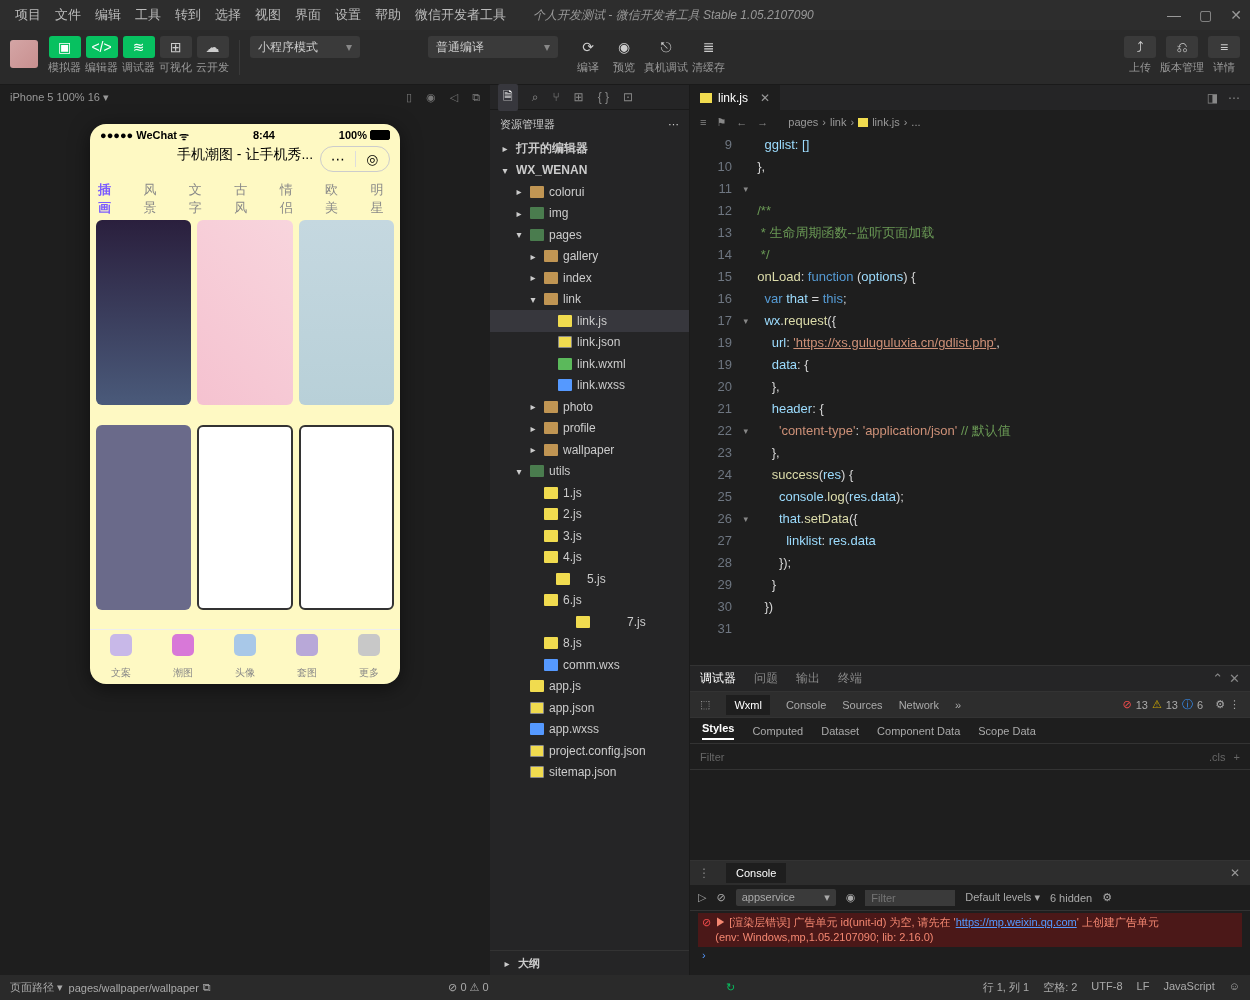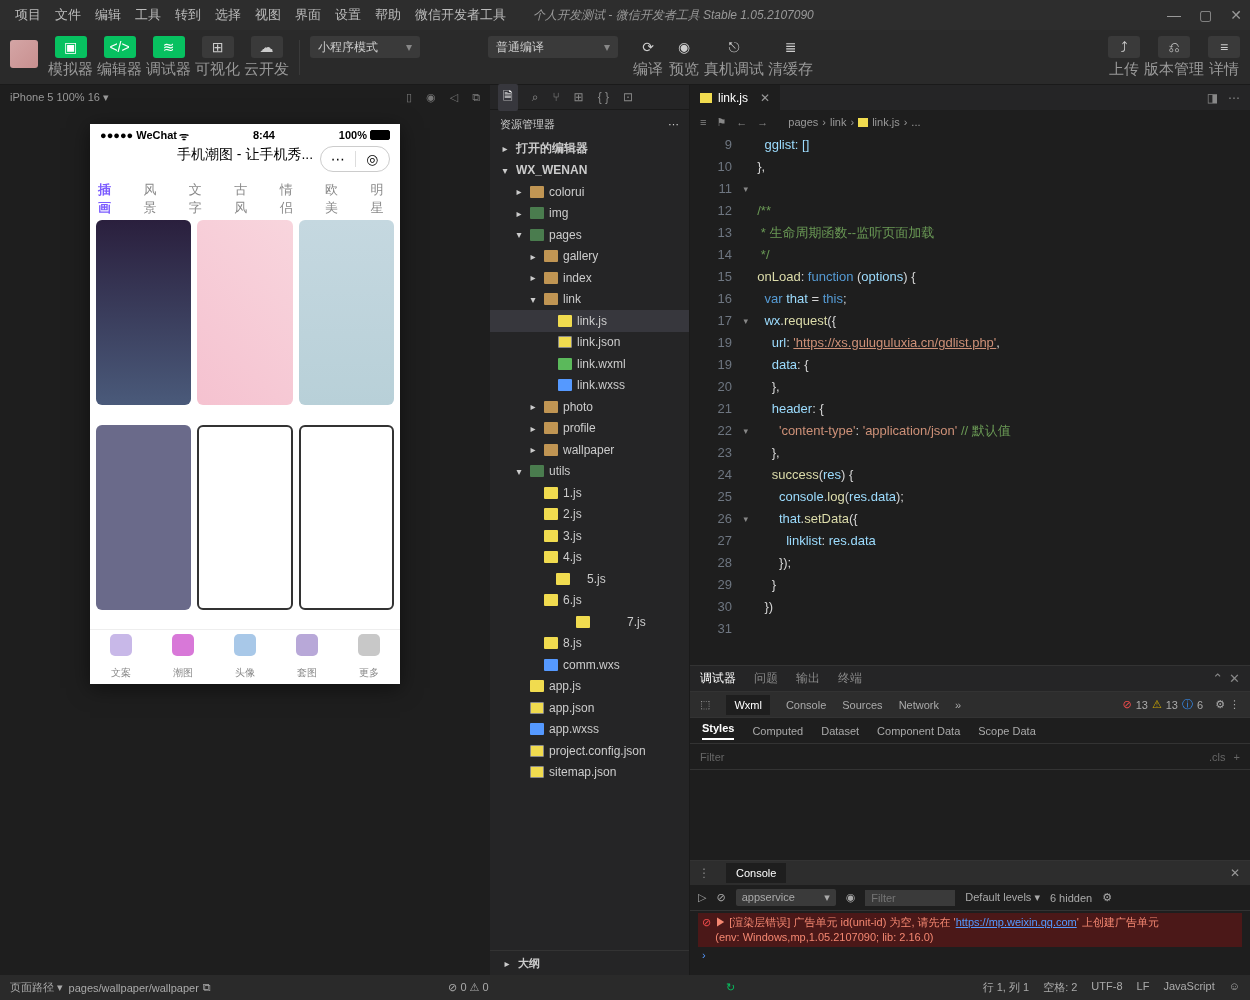--- a/index.html
+++ b/index.html
@@ -6,32 +6,32 @@
 body { background:#1e1e1e; color:#ccc; width:1250px; height:1000px; overflow:hidden; font-size:12px; }
 .titlebar { height:30px; background:#2d2d2d; display:flex; align-items:center; padding:0 8px; color:#bbb; }
 .menu-item { padding:0 7px; cursor:pointer; font-size:13px; }
 .title-text { margin-left:20px; color:#999; font-style:italic; }
 .win-controls { margin-left:auto; display:flex; gap:18px; font-size:14px; color:#999; }
 .toolbar { height:55px; background:#2a2a2a; display:flex; align-items:flex-start; padding:6px 10px; gap:4px; border-bottom:1px solid #1a1a1a; }
 .tool-group { display:flex; flex-direction:column; align-items:center; gap:2px; }
 .tool-btn { width:32px; height:22px; border-radius:3px; display:flex; align-items:center; justify-content:center; color:#ccc; font-size:14px; }
 .tool-btn.green { background:#07c160; color:#fff; }
 .tool-btn.dark { background:#3a3a3a; }
-.tool-label { font-size:15px; color:#999; }
+.tool-label { font-size:11px; color:#999; }
 .avatar { width:28px; height:28px; border-radius:3px; background:linear-gradient(135deg,#d4a5a5,#c89090); margin-right:6px; margin-top:4px;}
 .tool-sep { width:1px; height:35px; background:#3a3a3a; margin:4px 6px 0; }
 .dropdown { height:22px; background:#3a3a3a; border-radius:3px; display:flex; align-items:center; padding:0 8px; color:#ccc; font-size:12px; min-width:110px; margin-top:0px;}
 .dropdown::after { content:"▾"; margin-left:auto; padding-left:8px; color:#888; }
 .tool-right { margin-left:auto; display:flex; gap:4px; }
 .main { display:flex; height:calc(1000px - 85px - 25px); }
 .sim-col { width:490px; background:#1e1e1e; display:flex; flex-direction:column; }
 .sim-bar { height:25px; display:flex; align-items:center; padding:0 10px; color:#999; font-size:11px; }
 .sim-icons { margin-left:auto; display:flex; gap:14px; color:#777; }
 .phone-wrap { flex:1; display:flex; justify-content:center; padding-top:14px; }
-.phone { width:310px; height:560px; background:#ffffff; border-radius:0; overflow:hidden; box-shadow:0 4px 20px rgba(0,0,0,0.5); color:#000; display:flex; flex-direction:column; }
+.phone { width:310px; height:560px; background:#fef9c3; border-radius:16px; overflow:hidden; box-shadow:0 4px 20px rgba(0,0,0,0.5); color:#000; display:flex; flex-direction:column; }
 .ph-status { height:22px; display:flex; align-items:center; padding:0 10px; font-size:11px; font-weight:bold; }
 .ph-header { height:38px; display:flex; align-items:flex-start; justify-content:center; font-size:14px; position:relative; }
 .ph-capsule { position:absolute; right:10px; display:flex; align-items:center; border:1px solid #ccc; border-radius:14px; height:26px; width:70px; }
 .ph-capsule div { flex:1; text-align:center; }
 .ph-tabs { display:flex; padding:0 8px; gap:24px; font-size:13px; color:#888; height:30px; align-items:center; }
 .ph-tabs .act { color:#7c5cff; font-weight:600; }
 .ph-grid { display:grid; grid-template-columns:1fr 1fr 1fr; gap:6px; padding:6px; flex:1; overflow:hidden; }
 .ph-img { border-radius:6px; }
 .ph-bottom { height:55px; display:flex; border-top:1px solid #eee; }
 .ph-bitem { flex:1; display:flex; flex-direction:column; align-items:center; justify-content:center; font-size:10px; color:#888;gap:8px; }

